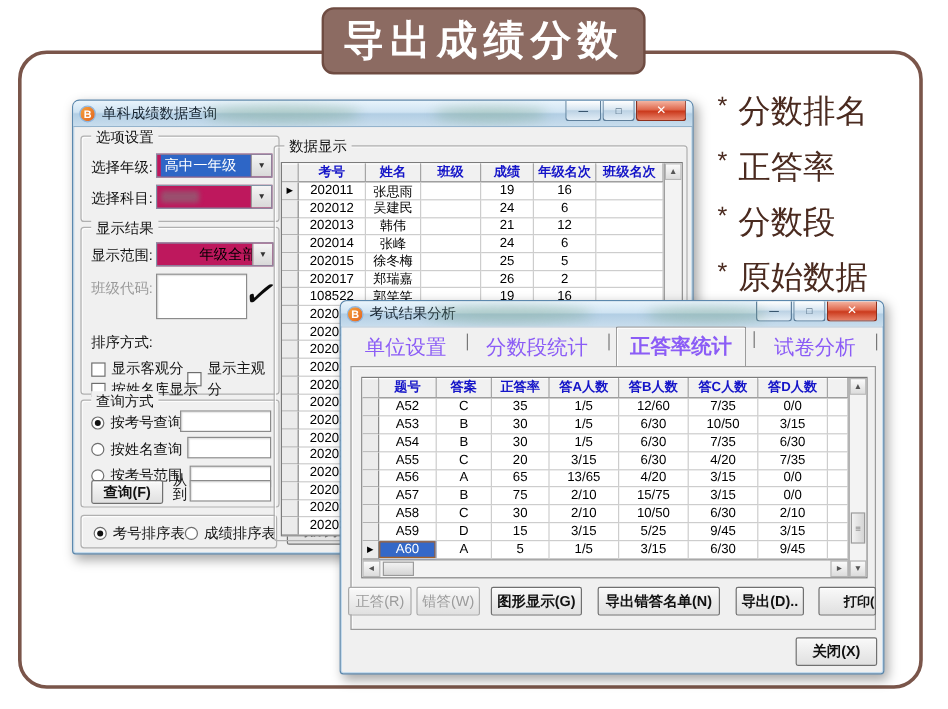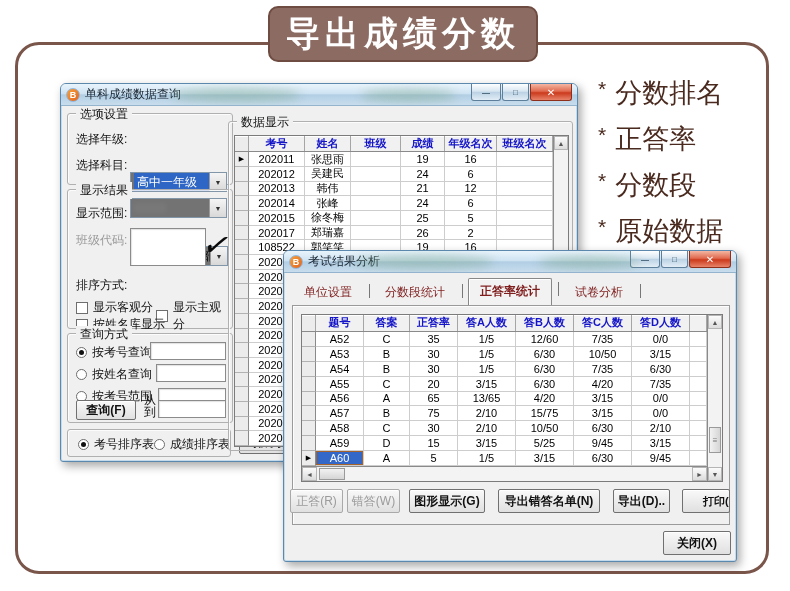--- a/index.html
+++ b/index.html
@@ -40,22 +40,22 @@
   .cb.close { width:42px; background:linear-gradient(#f4b6a3,#e06a4f 45%,#cb3a1d 55%,#e8836a);
               color:#fff; border-color:#8e2f1c; font-size:10px; font-weight:bold; }
 
   
   .grp { position:absolute; border:1px solid #b0b0b0; border-radius:3px;
          box-shadow:1px 1px 0 rgba(255,255,255,.8) inset; }
   .grp-label { position:absolute; top:-8px; left:8px; background:#f0f0f0; padding:0 4px;
                font-size:12px; color:#111; white-space:nowrap; }
   .lbl { position:absolute; font-size:12px; color:#111; white-space:nowrap; }
   .lbl.dim { color:#9a9a9a; }
-  .combo { position:absolute; height:20px; background:#737373; border:1px solid #8196a8;
-           display:flex; align-items:center; padding-left:3px; font-size:12px; overflow:hidden;margin-top:44px; }
+  .combo { position:absolute; height:20px; background:#be185d; border:1px solid #8196a8;
+           display:flex; align-items:center; padding-left:3px; font-size:12px; overflow:hidden; }
   .combo .val { white-space:nowrap; overflow:hidden; }
   .combo.sel .val { flex:1; background:#2e66c6; color:#fff; padding:1px 3px; }
   .arrowbtn { margin-left:auto; width:17px; align-self:stretch; flex:0 0 17px;
               background:linear-gradient(#f5f5f5,#d8d8d8); border-left:1px solid #9a9a9a;
               display:flex; align-items:center; justify-content:center; font-size:7px; color:#333; }
   .redact { width:32px; height:10px; background:#7d7d7d; filter:blur(2px); opacity:.55; border-radius:2px; }
   .tb { position:absolute; height:18px; background:#fff; border:1px solid #8b8b8b;
         box-shadow:1px 1px 1px rgba(0,0,0,.12) inset; }
   .bigbox { position:absolute; background:#fff; border:1px solid #8b8b8b;
             box-shadow:1px 1px 1px rgba(0,0,0,.12) inset; }
@@ -112,21 +112,21 @@
             display:flex; align-items:center; justify-content:center; font-size:8px; color:#777; }
   .hs { height:15px; flex:0 0 15px; border-top:1px solid #8a8a8a; background:#f3f3f3;
         display:flex; align-items:center; margin-top:auto; }
   .hs .sarrow { width:15px; height:100%; }
   .hs .sarrow.right { margin-left:auto; }
   .hthumb { width:26px; height:12px; margin-left:2px;
             background:linear-gradient(#f2f2f2,#d5d5d5); border:1px solid #9a9a9a; }
 
   
   .tabstrip { position:absolute; left:10px; top:31px; height:23px; display:flex; align-items:flex-end; }
-  .tab { position:relative; font-size:12px; color:#7f1d1d; padding:3px 10px 4px; margin-right:13px; }
+  .tab { position:relative; font-size:17px; color:#8b5cf6; padding:3px 10px 4px; margin-right:13px; }
   .tab::after { content:""; position:absolute; right:-8px; top:3px; width:1px; height:14px; background:#777; }
   .tabstrip > div:nth-of-type(3) { border:1px solid #888; border-bottom:none; background:#f2f2f2;
       border-radius:2px 2px 0 0; padding:4px 11px 6px; transform:translateY(1px);
       box-shadow:1px 0 0 #fff inset,-0px 1px 0 #fff inset; font-weight:bold; }
   .tabpanel { position:absolute; left:8px; top:54px; width:438px; height:220px;
               border:1px solid #9a9a9a; background:#f0f0f0; box-shadow:1px 1px 0 #fdfdfd inset; }
 </style>
 </head>
 <body>
 

